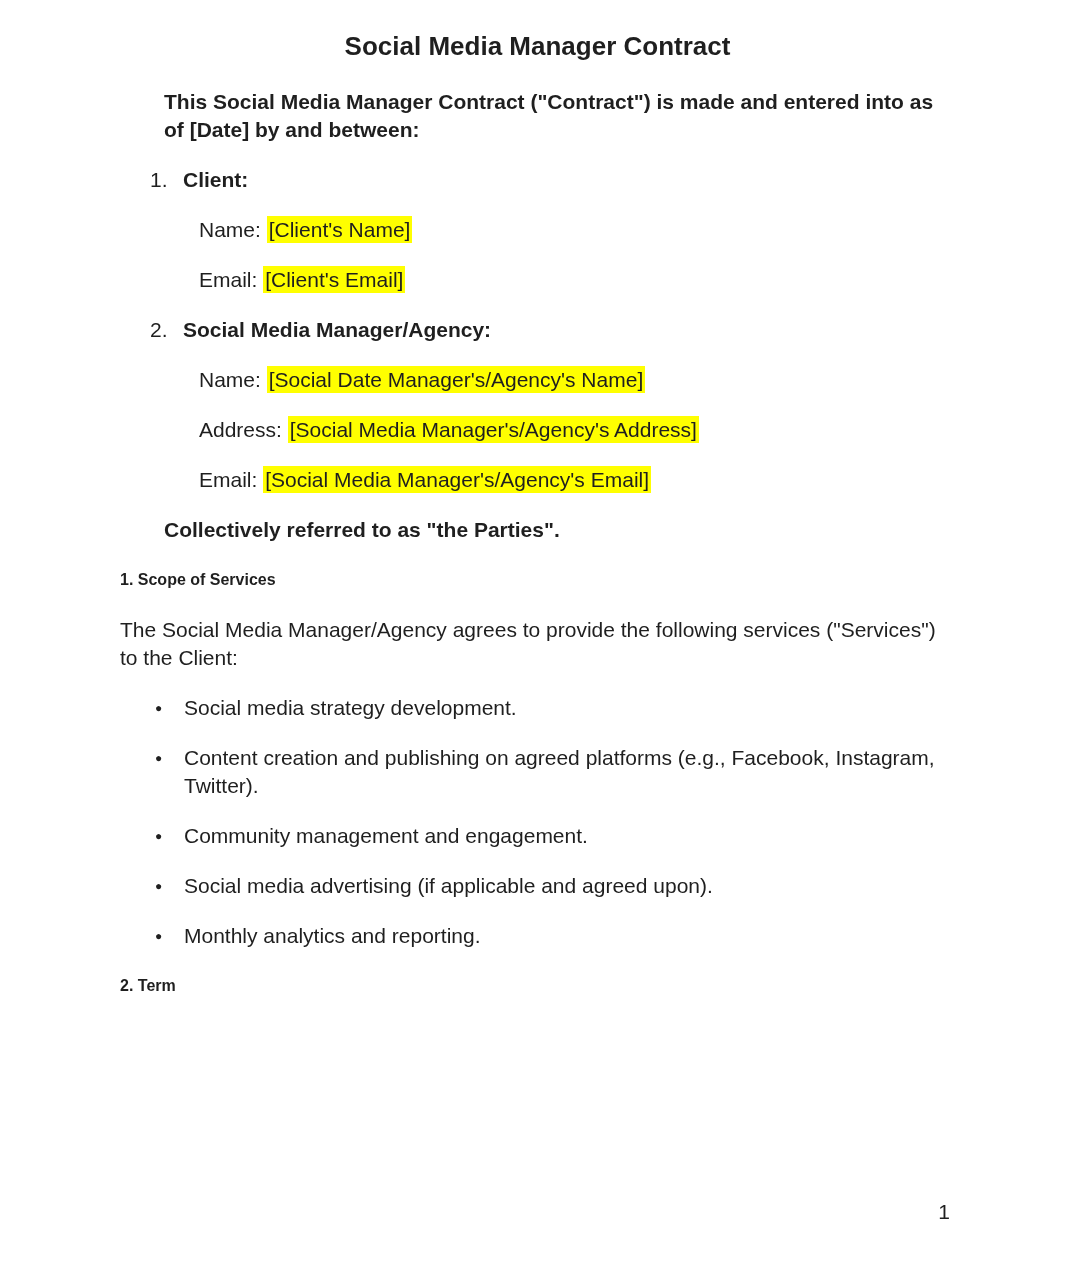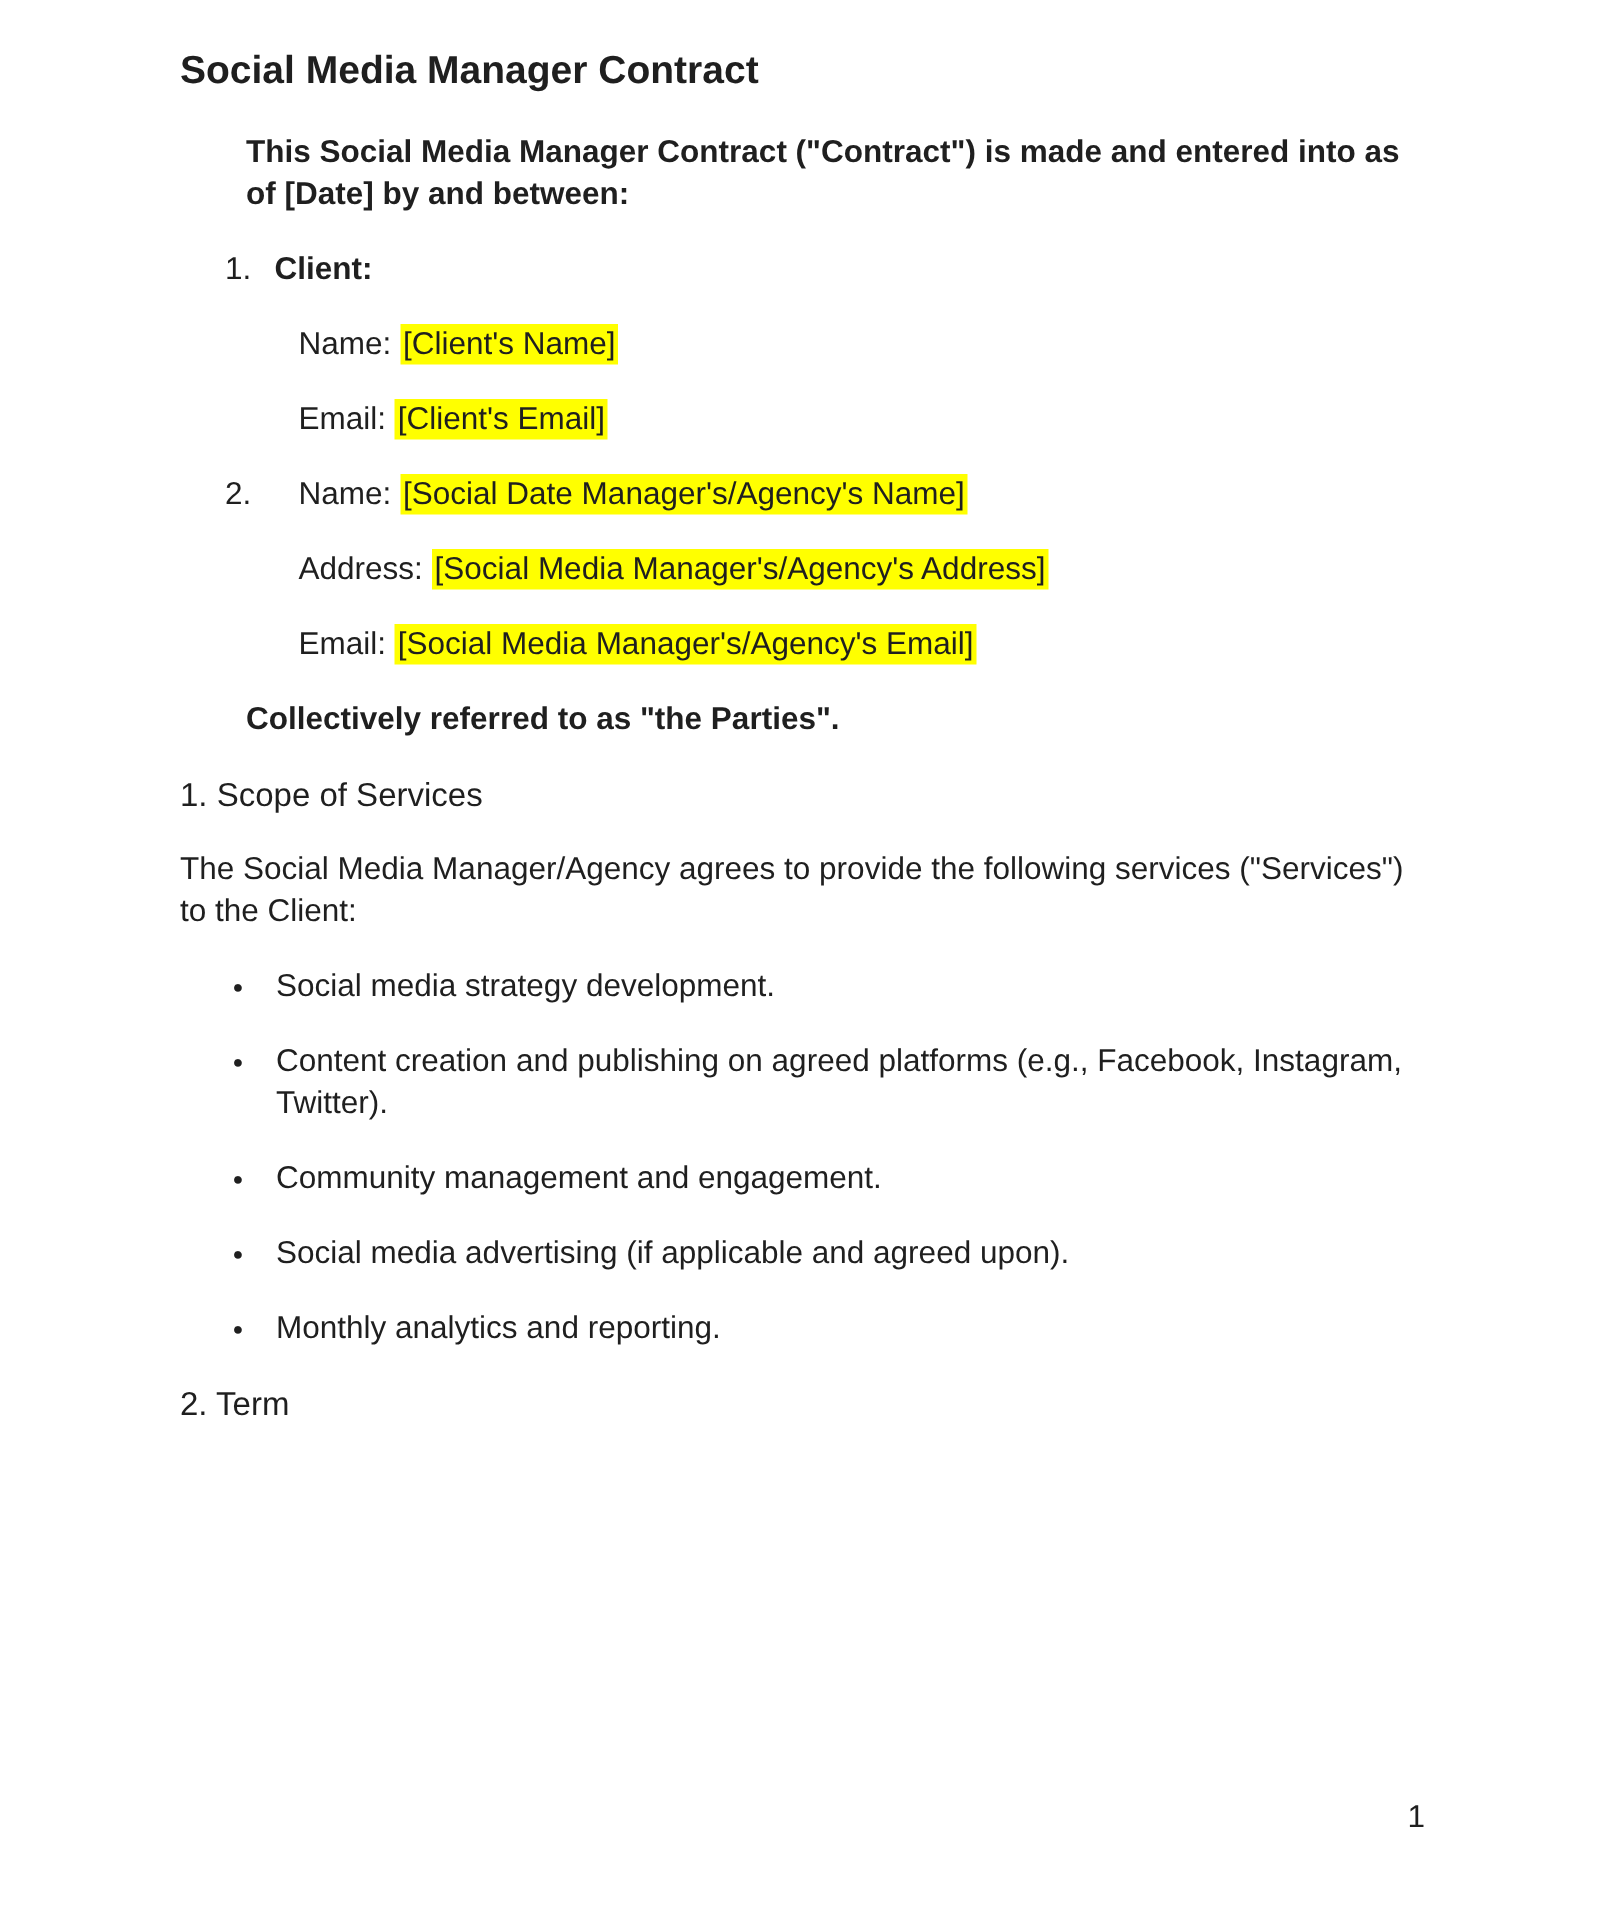--- a/index.html
+++ b/index.html
@@ -5,25 +5,25 @@
   :root { --hl:#ffff00; --ink:#1f1f1f; --paper:#ffffff; }
   html,body { margin:0; padding:0; background:var(--paper); }
   .page {
     position:relative; width:1070px; height:1286px; background:var(--paper);
     font-family:"Liberation Sans", sans-serif; color:var(--ink);
     font-size:21px; line-height:28px; overflow:hidden;
   }
   .content { position:absolute; left:120px; top:28px; width:835px; }
   h1.doc-title {
     font-size:26px; line-height:36px; font-weight:700;
-    margin:0 0 24px 0;
+    text-align:center; margin:0 0 24px 0;
   }
   p { margin:0 0 22px 0; }
   .bold { font-weight:700;margin-left:44px; }
-  .section-h { font-size:22px; line-height:28px; font-weight:400; margin:0 0 22px 0; }
+  .section-h { font-size:16px; line-height:28px; font-weight:700; margin:0 0 22px 0; }
   .party { position:relative; padding-left:63px; }
   .party .num { position:absolute; left:30px; top:0; }
   .party-heading { font-weight:700; margin:0 0 22px 0; }
   .field { margin:0 0 22px 16px; }
   .field mark { background:var(--hl); color:inherit; padding:2px 2px; }
   ul.services { list-style:none; margin:0; padding:0 0 0 64px; }
   ul.services li { position:relative; margin:0 0 22px 0; }
   ul.services li .bullet-glyph {
     position:absolute; left:-29px; top:0; font-size:12px; line-height:28px;
   }
@@ -41,20 +41,21 @@
 
     <div class="party">
       <span class="num">1.</span>
       <p class="party-heading">Client:</p>
       <p class="field"><span>Name: </span><mark>[Client's Name]</mark></p>
       <p class="field"><span>Email: </span><mark>[Client's Email]</mark></p>
     </div>
 
     <div class="party">
       <span class="num">2.</span>
+      <p class="party-heading">Social Media Manager/Agency:</p>
       <p class="field"><span>Name: </span><mark>[Social Date Manager's/Agency's Name]</mark></p>
       <p class="field"><span>Address: </span><mark>[Social Media Manager's/Agency's Address]</mark></p>
       <p class="field"><span>Email: </span><mark>[Social Media Manager's/Agency's Email]</mark></p>
     </div>
 
     <p class="bold">Collectively referred to as "the Parties".</p>
 
     <p class="section-h">1. Scope of Services</p>
 
     <p>The Social Media Manager/Agency agrees to provide the following services ("Services") to the Client:</p>

